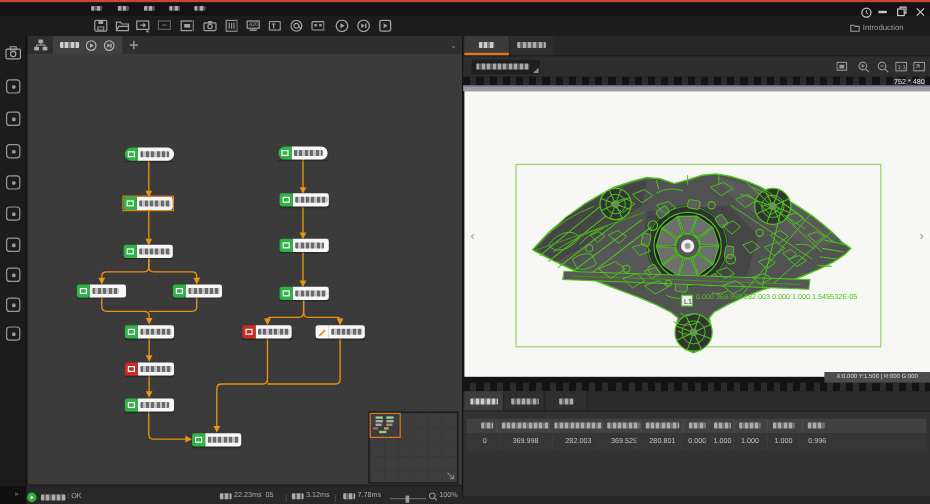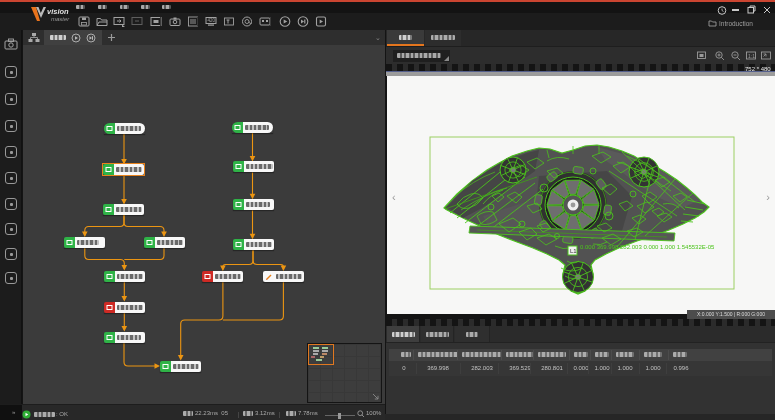--- a/index.html
+++ b/index.html
@@ -52,28 +52,20 @@
 .dc{position:absolute;top:4px;color:#c2c2c2;font-size:6px;line-height:7px;text-align:center}
 #bottombar{left:385px;top:414px;width:390px;height:6px;background:#262626}
 svg{display:block}
 </style></head>
 <body>
 <div id="app">
 <div class="abs" id="topline"></div>
 <div class="abs" id="titlebar"></div>
 <div class="abs" id="toolrow"></div>
 
-<div class="abs" style="left:28px;top:4px;width:60px;height:22px">
-<svg width="60" height="22">
-<path d="M3,3 L9,17 L12,17 L8,3 Z" fill="#e8731c"></path>
-<path d="M8,3 L13,14 L18,3 L15.5,3 L12.8,9 L10.5,3 Z" fill="#b9b9b9"></path>
-<text x="19" y="10" font-size="7.5" font-style="italic" font-weight="bold" fill="#e0e0e0" font-family="Liberation Sans">vision</text>
-<text x="23" y="17" font-size="6" font-style="italic" fill="#979797" font-family="Liberation Sans">master</text>
-</svg>
-    </div>
 
 <span class="zh zhg abs" style="left:76px;top:5px;width:9px;height:4px"></span>
 <span class="zh zhg abs" style="left:98px;top:5px;width:9px;height:4px"></span>
 <span class="zh zhg abs" style="left:120px;top:5px;width:9px;height:4px"></span>
 <span class="zh zhg abs" style="left:141px;top:5px;width:9px;height:4px"></span>
 <span class="zh zhg abs" style="left:162px;top:5px;width:9px;height:4px"></span>
 
 <svg class="abs" style="left:717px;top:6px" width="10" height="9">
       <circle cx="5" cy="4.5" r="3.8" fill="none" stroke="#c9c9c9" stroke-width="1"></circle>
       <path d="M5,2.5 L5,4.5 L6.5,5.5" stroke="#c9c9c9" stroke-width="0.8" fill="none"></path>

